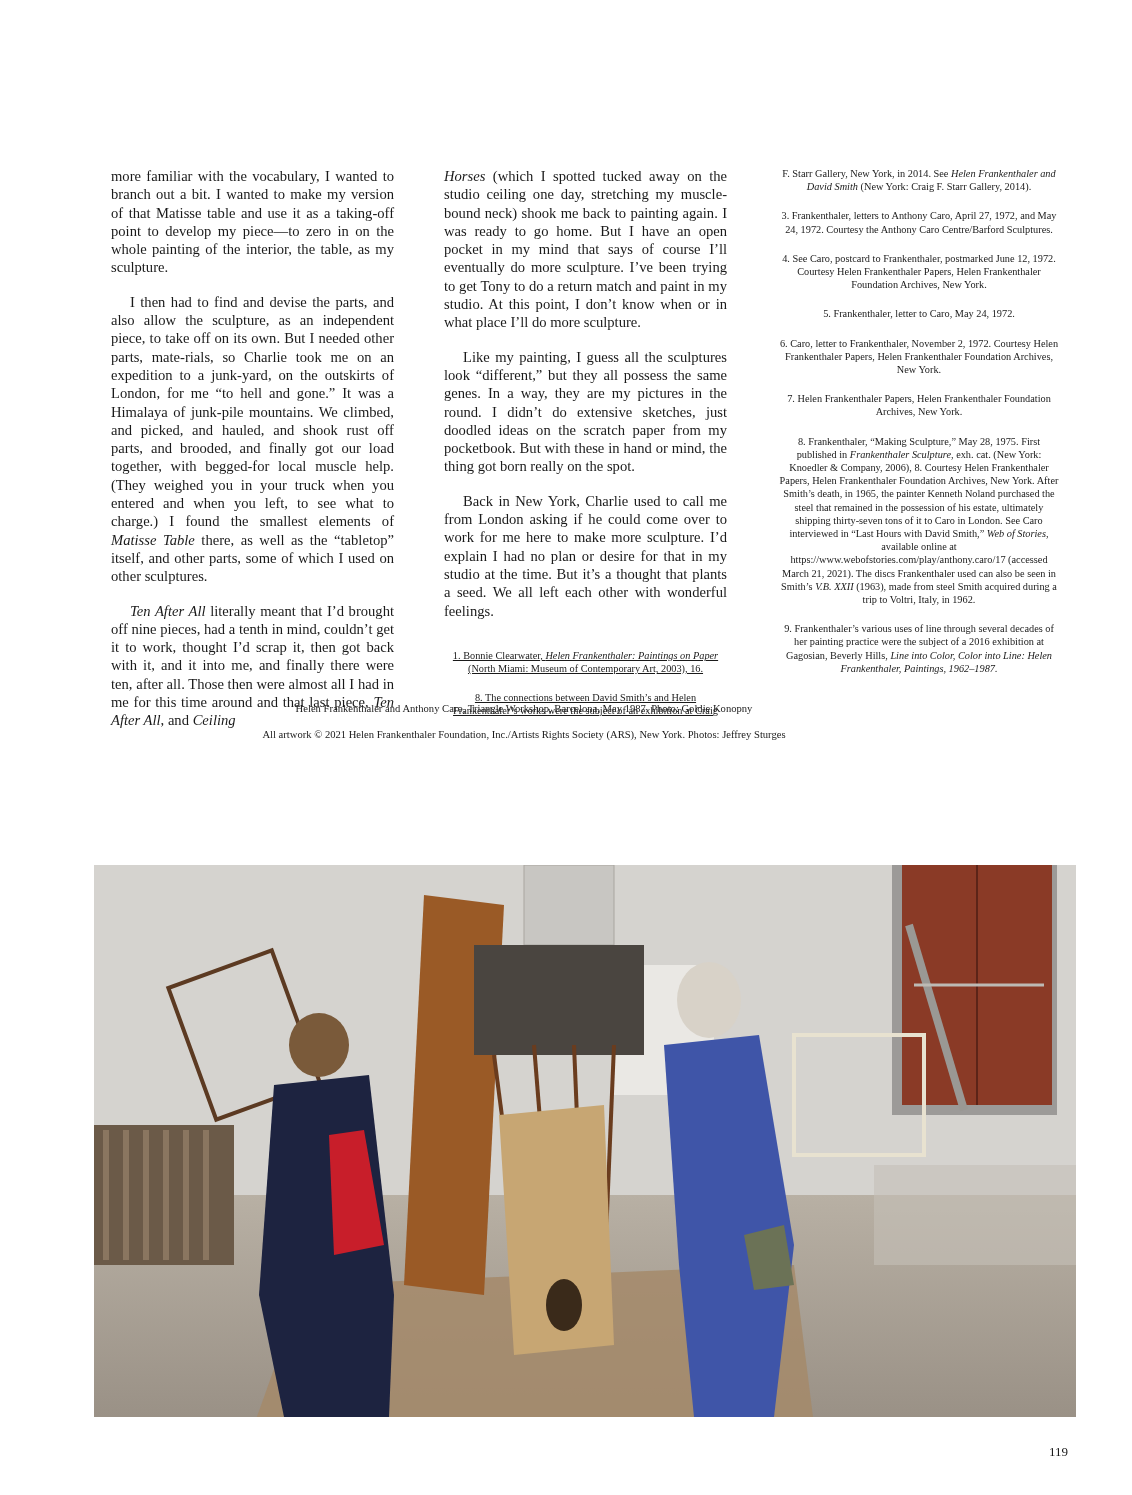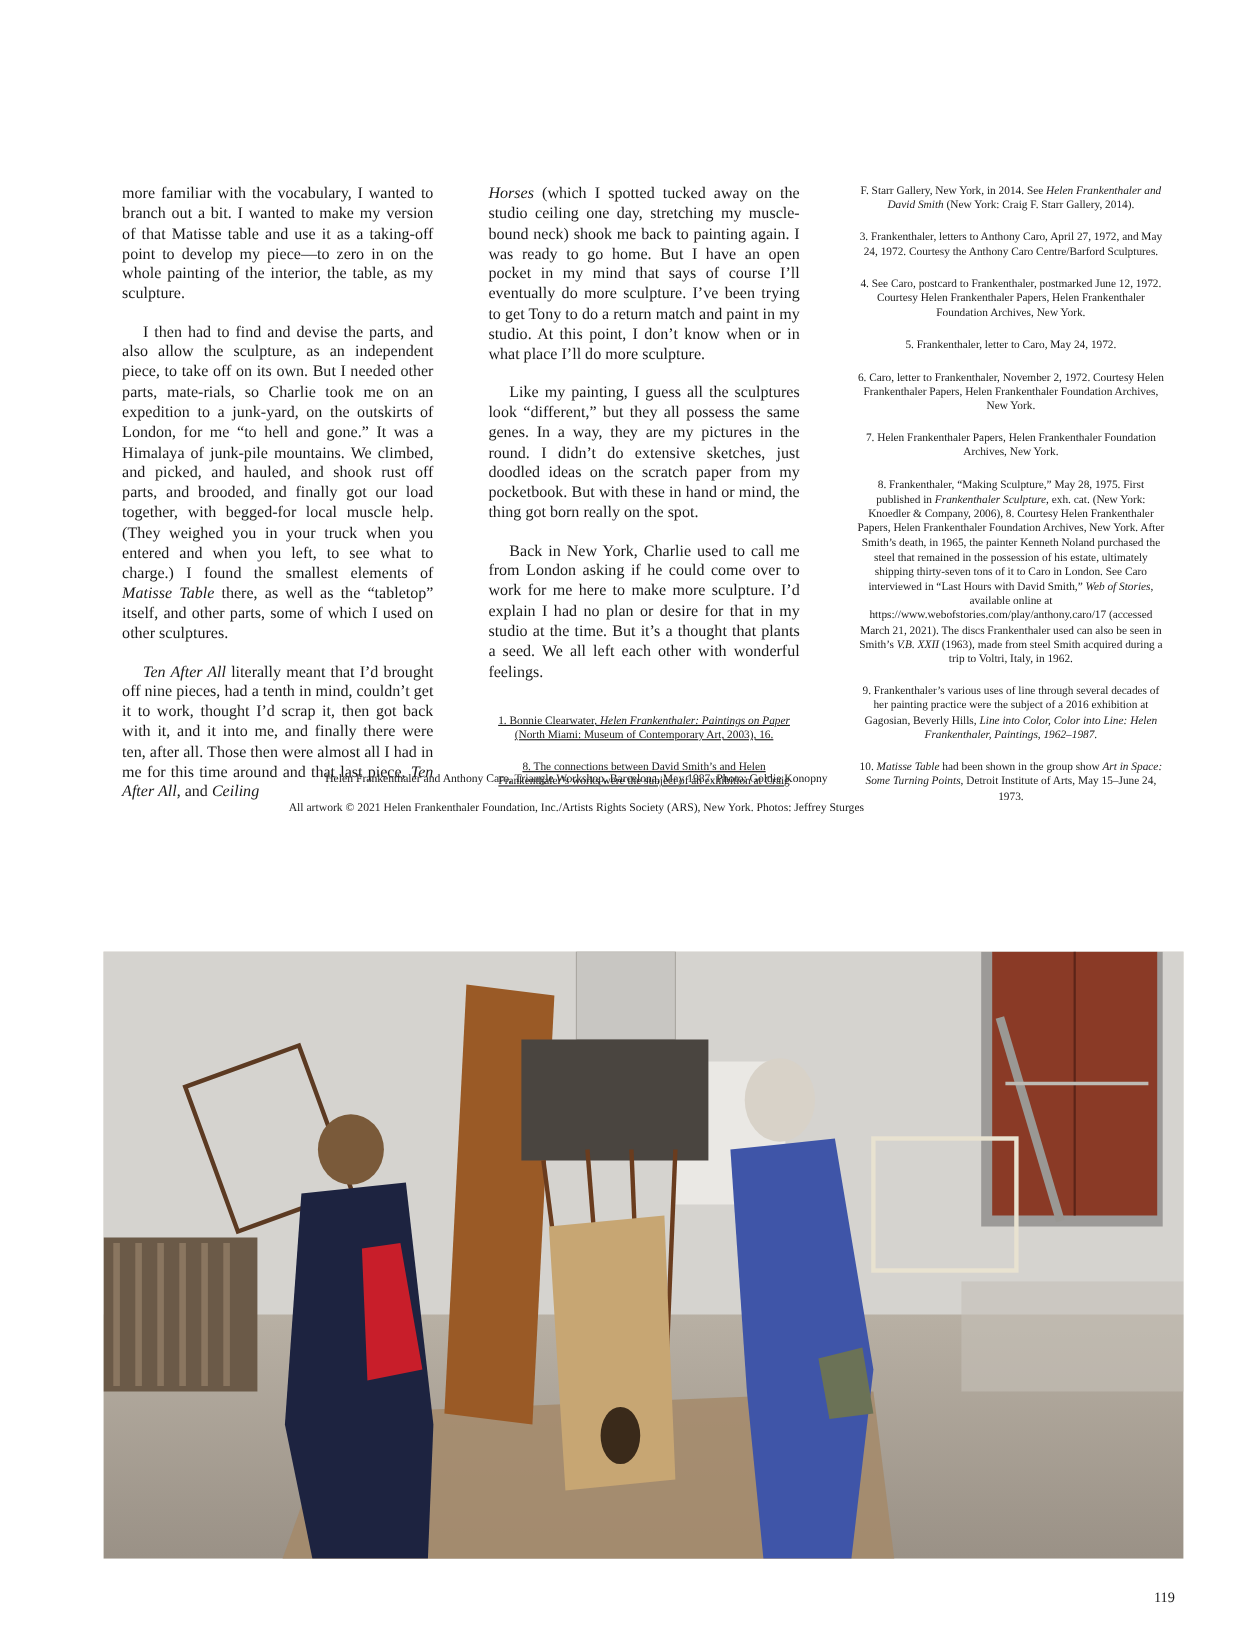--- a/index.html
+++ b/index.html
@@ -46,21 +46,20 @@
 </div>
 <div id="col3" class="col">
     <p class="note"><span>F. Starr Gallery, New York, in 2014. See </span><i>Helen Frankenthaler and David Smith</i><span> (New York: Craig F. Starr Gallery, 2014).</span></p>
     <p class="note"><span>3. Frankenthaler, letters to Anthony Caro, April 27, 1972, and May 24, 1972. Courtesy the Anthony Caro Centre/Barford Sculptures.</span></p>
     <p class="note"><span>4. See Caro, postcard to Frankenthaler, postmarked June 12, 1972. Courtesy Helen Frankenthaler Papers, Helen Frankenthaler Foundation Archives, New York.</span></p>
     <p class="note"><span>5. Frankenthaler, letter to Caro, May 24, 1972.</span></p>
     <p class="note"><span>6. Caro, letter to Frankenthaler, November 2, 1972. Courtesy Helen Frankenthaler Papers, Helen Frankenthaler Foundation Archives, New York.</span></p>
     <p class="note"><span>7. Helen Frankenthaler Papers, Helen Frankenthaler Foundation Archives, New York.</span></p>
     <p class="note"><span>8. Frankenthaler, “Making Sculpture,” May 28, 1975. First published in </span><i>Frankenthaler Sculpture</i><span>, exh. cat. (New York: Knoedler &amp; Company, 2006), 8. Courtesy Helen Frankenthaler Papers, Helen Frankenthaler Foundation Archives, New York. After Smith’s death, in 1965, the painter Kenneth Noland purchased the steel that remained in the possession of his estate, ultimately shipping thirty-seven tons of it to Caro in London. See Caro interviewed in “Last Hours with David Smith,” </span><i>Web of Stories</i><span>, available online at https://www.webofstories.com/play/anthony.caro/17 (accessed March 21, 2021). The discs Frankenthaler used can also be seen in Smith’s </span><i>V.B. XXII</i><span> (1963), made from steel Smith acquired during a trip to Voltri, Italy, in 1962.</span></p>
     <p class="note"><span>9. Frankenthaler’s various uses of line through several decades of her painting practice were the subject of a 2016 exhibition at Gagosian, Beverly Hills, </span><i>Line into Color, Color into Line: Helen Frankenthaler, Paintings, 1962–1987.</i></p>
-    <p class="note"><span>10. </span><i>Matisse Table</i><span> had been shown in the group show </span><i>Art in Space: Some Turning Points</i><span>, Detroit Institute of Arts, May 15–June 24, 1973.</span></p>
   </div>
 
 <div id="cap1" class="caption">Helen Frankenthaler and Anthony Caro, Triangle Workshop, Barcelona, May 1987. Photo: Goldie Konopny</div>
 <div id="cap2" class="caption">All artwork © 2021 Helen Frankenthaler Foundation, Inc./Artists Rights Society (ARS), New York. Photos: Jeffrey Sturges</div>
 
 <div id="photo">
   <svg viewBox="0 0 982 552" preserveAspectRatio="none">
     <defs>
       <linearGradient id="groundGrad" x1="0" y1="0" x2="0" y2="1">
         <stop offset="0" stop-color="#b8b0a4"></stop>

